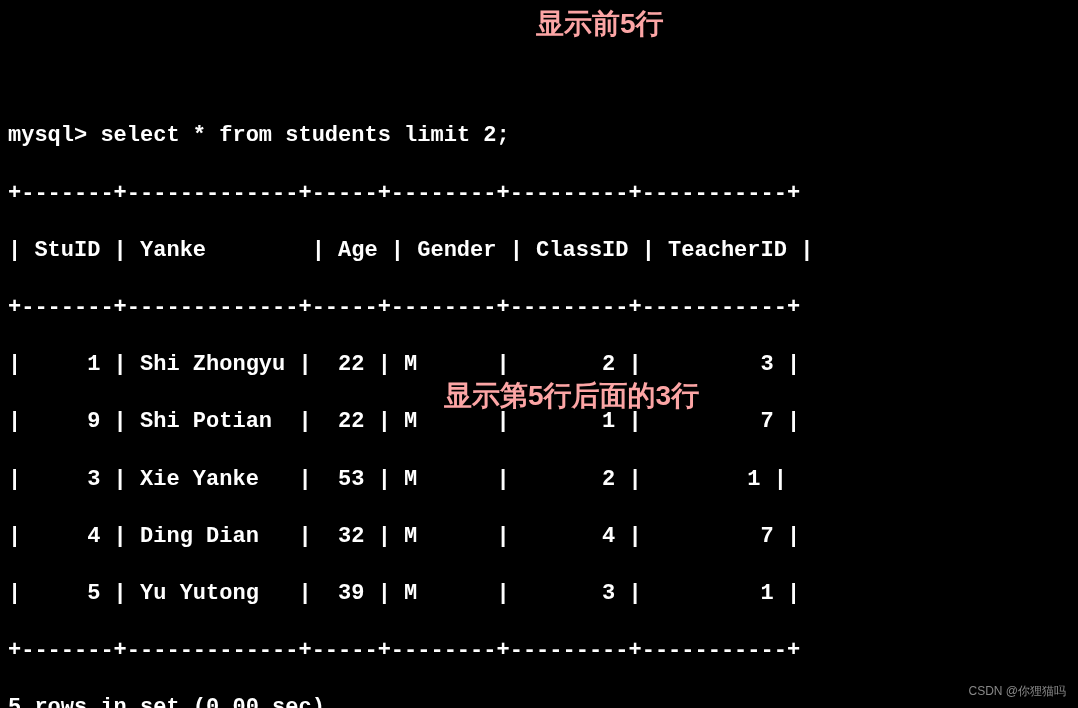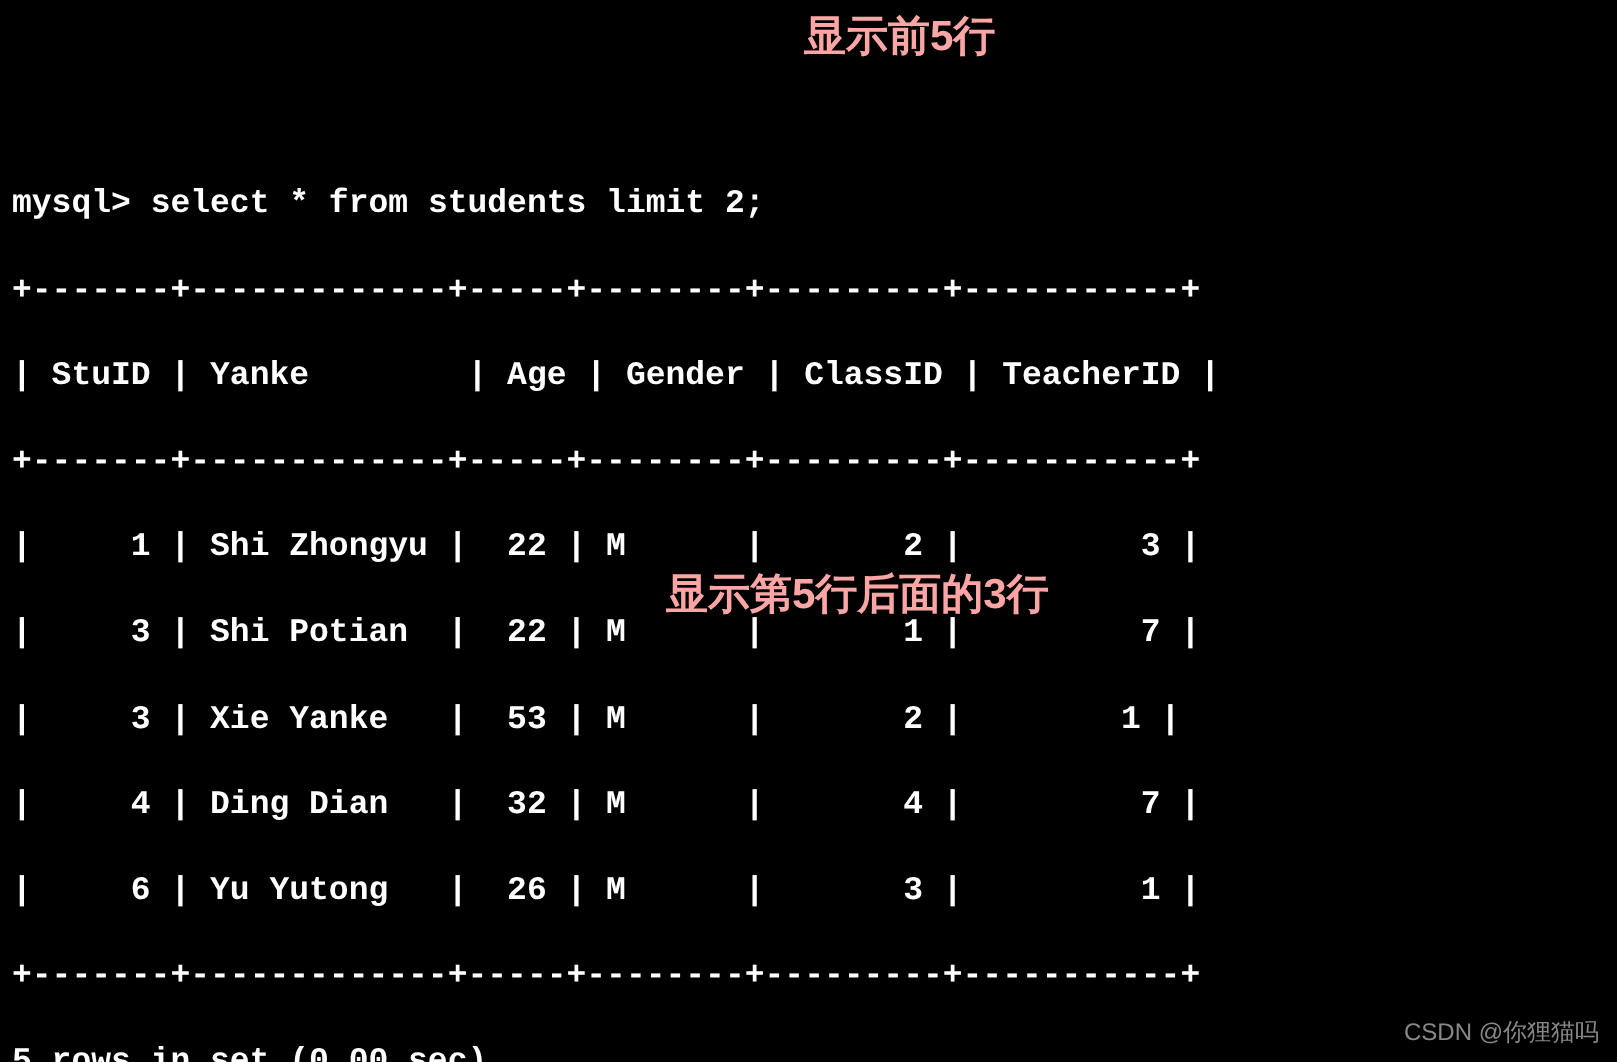--- a/index.html
+++ b/index.html
@@ -37,41 +37,41 @@
       top: 378px;
       left: 428px;
       margin-left: 16px;
     }
     .watermark {
       position: absolute;
       bottom: 8px;
       right: 12px;
       color: #888;
       font-family: 'Microsoft YaHei', sans-serif;
-      font-size: 16px;
+      font-size: 12px;
       font-weight: normal;
     }
     .line {
       display: block;
     }
   </style>
 </head>
 <body>
 
 
 
 <span class="line"><span>mysql&gt; </span><span>select * from students limit 2;</span></span>
 <span class="line">+-------+-------------+-----+--------+---------+-----------+</span>
 <span class="line">| StuID | Yanke        | Age | Gender | ClassID | TeacherID |</span>
 <span class="line">+-------+-------------+-----+--------+---------+-----------+</span>
 <span class="line">|     1 | Shi Zhongyu |  22 | M      |       2 |         3 |</span>
-<span class="line">|     3 | Shi Potian  |  22 | M      |       1 |         7 |</span>
+<span class="line">|     9 | Shi Potian  |  22 | M      |       1 |         7 |</span>
 <span class="line">|     3 | Xie Yanke   |  53 | M      |       2 |        1 |</span>
 <span class="line">|     4 | Ding Dian   |  32 | M      |       4 |         7 |</span>
-<span class="line">|     6 | Yu Yutong   |  26 | M      |       3 |         1 |</span>
+<span class="line">|     5 | Yu Yutong   |  39 | M      |       3 |         1 |</span>
 <span class="line">+-------+-------------+-----+--------+---------+-----------+</span>
 <span class="line">5 rows in set (0.00 sec)</span>
 
 
 
 
 
 
 
 

